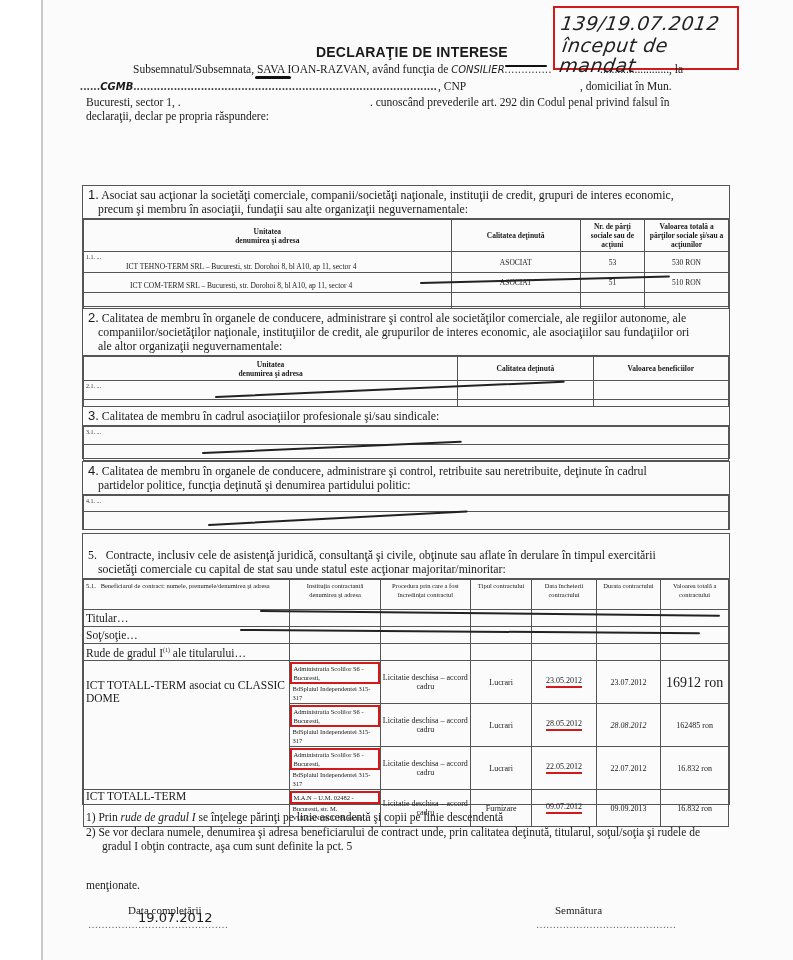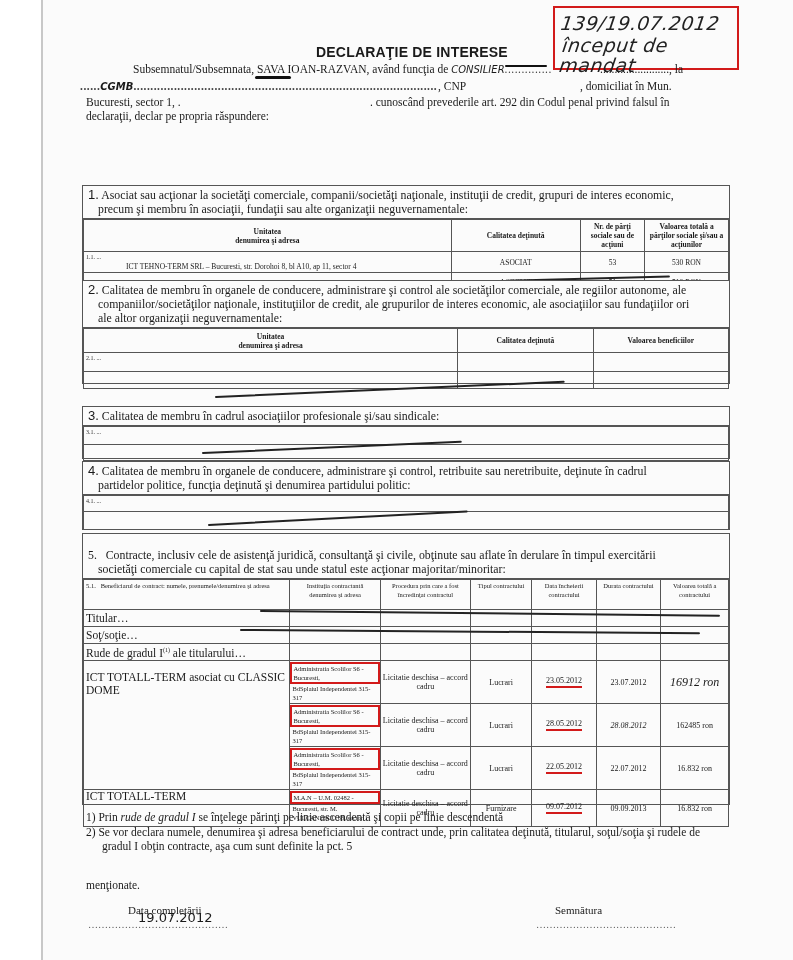--- a/index.html
+++ b/index.html
@@ -126,21 +126,21 @@
           <td></td>
           <td></td>
           <td></td>
           <td></td>
         </tr>
   </tbody>
     </table>
 </div>
 <div class="strike" style="left:420px; top:282px; width:250px; transform:rotate(-1.5deg);"></div>
 
-<div class="box" style="top:280px; height:104px;">
+<div class="box" style="top:308px; height:104px;">
   <div class="sec-title">
     <span class="num">2.</span>
     <span>Calitatea de membru în organele de conducere, administrare şi control ale societăţilor comerciale, ale regiilor autonome, ale</span>
     <span class="indent">companiilor/societăţilor naţionale, instituţiilor de credit, ale grupurilor de interes economic, ale asociaţiilor sau fundaţiilor ori</span>
     <span class="indent">ale altor organizaţii neguvernamentale:</span>
   </div>
   <table>
     <colgroup>
         <col style="width:58%">
         <col style="width:21%">
@@ -257,30 +257,30 @@
       </td>
       <td></td>
           <td></td>
           <td></td>
           <td></td>
           <td></td>
           <td></td>
     </tr>
 
     <tr style="height:37px;">
-      <td class="tl" rowspan="3" style="vertical-align:top; font-size:11.5px; line-height:13px; padding-top:10px;margin-left:43px;">ICT TOTALL-TERM asociat cu CLASSIC DOME</td>
+      <td class="tl" rowspan="3" style="vertical-align:top; font-size:11.5px; line-height:13px; padding-top:18px;margin-left:43px;">ICT TOTALL-TERM asociat cu CLASSIC DOME</td>
       <td class="tl" style="font-size:6.5px; vertical-align:top; overflow:hidden;">
         <span class="redbox">Administratia Scolilor S6 -Bucuresti,</span>
         <span>BdSplaiul Independentei 315-317</span>
       </td>
       <td style="font-size:8px;">Licitatie deschisa – accord cadru</td>
       <td style="font-size:8px;">Lucrari</td>
       <td style="font-size:8px;"><span class="red-ul">23.05.2012</span></td>
       <td style="font-size:8px;">23.07.2012</td>
-      <td style="font-size:12px;font-style:italic;">16912 ron</td>
+      <td style="font-size:14px;">16912 ron</td>
     </tr>
     <tr style="height:37px;">
       <td class="tl" style="font-size:6.5px; vertical-align:top; overflow:hidden;">
         <span class="redbox">Administratia Scolilor S6 -Bucuresti,</span>
         <span>BdSplaiul Independentei 315-317</span>
       </td>
       <td style="font-size:8px;">Licitatie deschisa – accord cadru</td>
       <td style="font-size:8px;">Lucrari</td>
       <td style="font-size:8px;"><span class="red-ul">28.05.2012</span></td>
       <td style="font-size:8px;font-style:italic;">28.08.2012</td>

